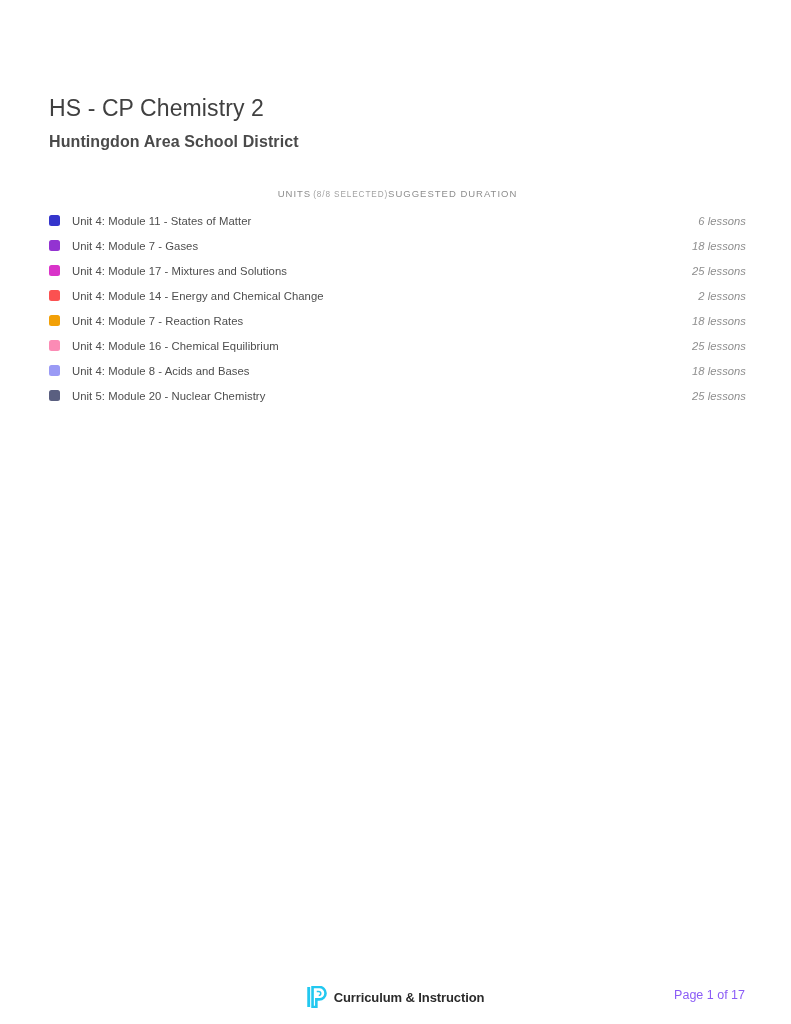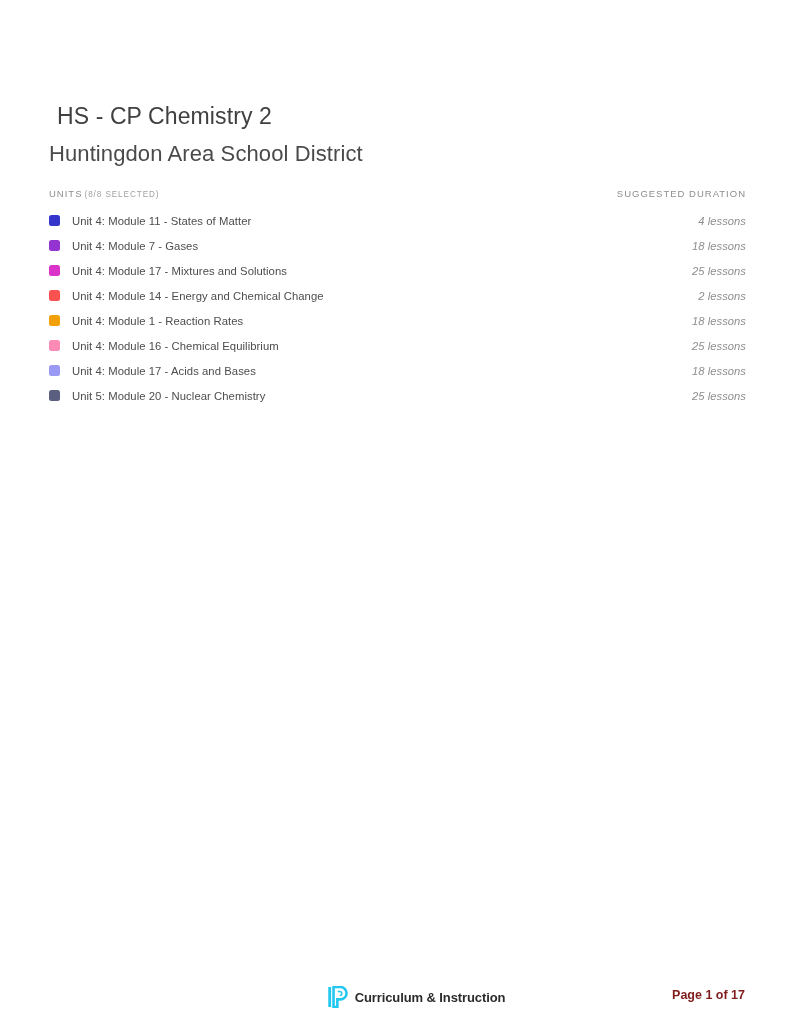--- a/index.html
+++ b/index.html
@@ -26,41 +26,41 @@
     left: 49px;
     top: 94px;
     width: 697px;
   }
   .doc-title {
     font-size: 23px;
     font-weight: 400;
     color: #404040;
     letter-spacing: 0.1px;
     line-height: 1.25;
-    margin: 8px;
+    margin: 0;
   }
   .doc-subtitle {
-    font-size: 22px;
-    font-weight: 400;
+    font-size: 16px;
+    font-weight: 700;
     color: #4a4a4a;
     letter-spacing: 0.1px;
     line-height: 1.3;
     margin: 9px 0 0 0;
   }
 
   
   .units-section {
     position: absolute;
     left: 49px;
     top: 188px;
     width: 697px;
   }
   .units-head {
     display: flex;
-    justify-content: space-between;
+    justify-content: center;
     align-items: baseline;
     padding-bottom: 9px;
   }
   .units-head-left {
     font-size: 9.5px;
     letter-spacing: 1.0px;
     color: #8d8d8d;
     text-transform: uppercase;
     white-space: nowrap;
   }
@@ -120,42 +120,41 @@
     height: 34px;
   }
   .brand {
     position: absolute;
     left: 50%;
     transform: translateX(-50%);
     top: 0;
     display: flex;
     align-items: center;
     height: 26px;
-    margin-left: 21px;
   }
   .brand-mark {
     width: 20px;
     height: 22px;
     margin-right: 7px;
     display: block;
   }
   .brand-text {
     font-size: 13px;
     font-weight: bold;
     color: #2b2b2b;
     letter-spacing: -0.1px;
     white-space: nowrap;
   }
   .page-num {
     position: absolute;
     right: 46px;
     top: 4px;
     font-size: 12.5px;
-    font-weight: bold;
-    color: #7f1d1d;
+    font-weight: normal;
+    color: #8b5cf6;
     letter-spacing: 0px;
     white-space: nowrap;
   }
 </style>
 </head>
 <body>
 
 <div class="page">
 
   <div class="doc-header">
@@ -170,21 +169,21 @@
       </div>
       <div class="units-head-right">SUGGESTED DURATION</div>
     </div>
 
     <div id="units-rows">
         <div class="unit-row">
           <div class="unit-left">
             <span class="swatch" style="background: rgb(53, 53, 204);"></span>
             <span class="unit-label">Unit 4: Module 11 - States of Matter</span>
           </div>
-          <span class="unit-duration">4 lessons</span>
+          <span class="unit-duration">6 lessons</span>
         </div>
         <div class="unit-row">
           <div class="unit-left">
             <span class="swatch" style="background: rgb(147, 51, 209);"></span>
             <span class="unit-label">Unit 4: Module 7 - Gases</span>
           </div>
           <span class="unit-duration">18 lessons</span>
         </div>
         <div class="unit-row">
           <div class="unit-left">
@@ -196,35 +195,35 @@
         <div class="unit-row">
           <div class="unit-left">
             <span class="swatch" style="background: rgb(251, 81, 81);"></span>
             <span class="unit-label">Unit 4: Module 14 - Energy and Chemical Change</span>
           </div>
           <span class="unit-duration">2 lessons</span>
         </div>
         <div class="unit-row">
           <div class="unit-left">
             <span class="swatch" style="background: rgb(242, 160, 7);"></span>
-            <span class="unit-label">Unit 4: Module 1 - Reaction Rates</span>
+            <span class="unit-label">Unit 4: Module 7 - Reaction Rates</span>
           </div>
           <span class="unit-duration">18 lessons</span>
         </div>
         <div class="unit-row">
           <div class="unit-left">
             <span class="swatch" style="background: rgb(251, 139, 181);"></span>
             <span class="unit-label">Unit 4: Module 16 - Chemical Equilibrium</span>
           </div>
           <span class="unit-duration">25 lessons</span>
         </div>
         <div class="unit-row">
           <div class="unit-left">
             <span class="swatch" style="background: rgb(154, 154, 245);"></span>
-            <span class="unit-label">Unit 4: Module 17 - Acids and Bases</span>
+            <span class="unit-label">Unit 4: Module 8 - Acids and Bases</span>
           </div>
           <span class="unit-duration">18 lessons</span>
         </div>
         <div class="unit-row">
           <div class="unit-left">
             <span class="swatch" style="background: rgb(90, 95, 128);"></span>
             <span class="unit-label">Unit 5: Module 20 - Nuclear Chemistry</span>
           </div>
           <span class="unit-duration">25 lessons</span>
         </div>

